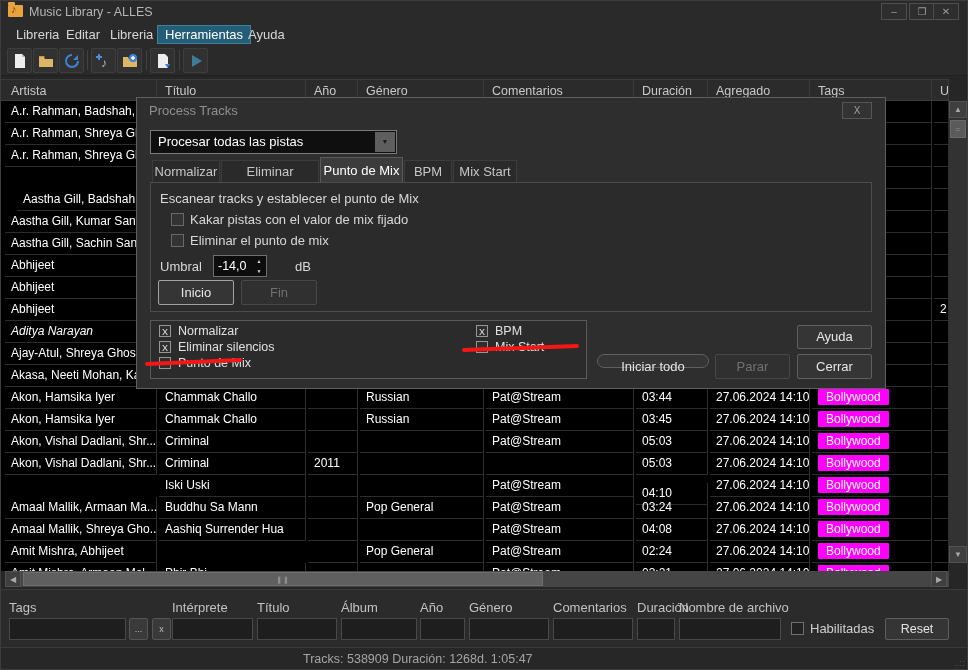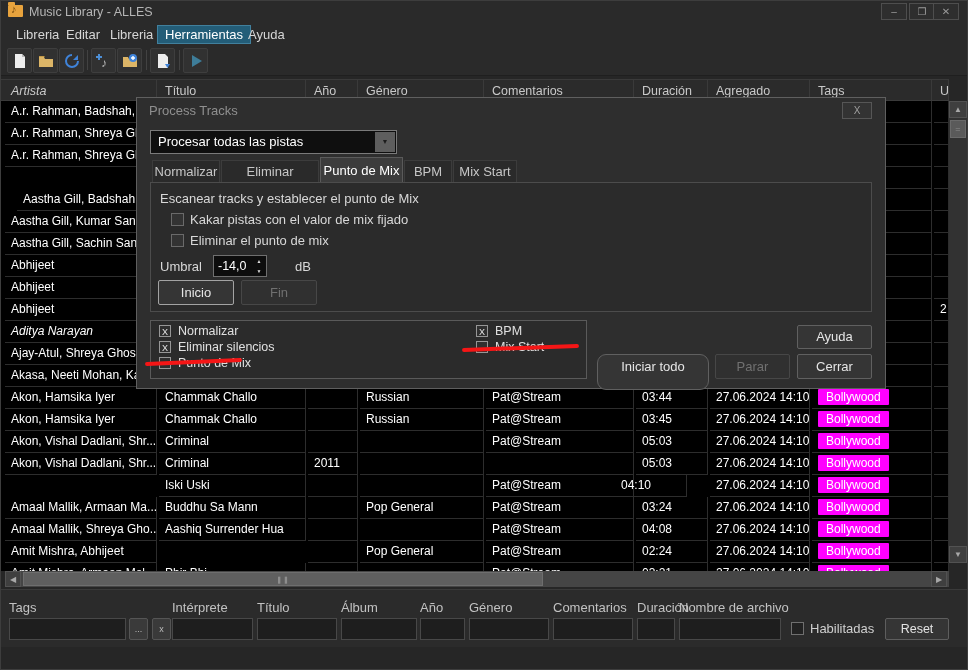--- a/index.html
+++ b/index.html
@@ -79,21 +79,21 @@
   .dlg-btn.default{border-color:#a3a3a3;}
   .dlg-btn.disabled{color:#707070;border-color:#474747;background:#303030;}
   #btn-inicio{left:7px;top:97px;width:76px;height:25px;line-height:23px;}
   #btn-fin{left:90px;top:97px;width:76px;height:25px;line-height:23px;}
   #proc-list{position:absolute;left:13px;top:222px;width:437px;height:59px;border:1px solid #5a5a5a;background:#2b2b2b;}
   .pl-item{position:absolute;height:16px;}
   .pl-cb{position:absolute;left:0;top:1px;width:12px;height:12px;border:1px solid #969696;background:#2f2f2f;color:#e8e8e8;font-size:9px;line-height:12px;text-align:center;}
   .pl-label{position:absolute;left:19px;top:0;font-size:12.5px;color:#e0e0e0;white-space:nowrap;}
   .strike{position:absolute;height:4px;background:#f51616;border-radius:2px;z-index:12;}
   #btn-ayuda{left:660px;top:227px;width:75px;height:24px;line-height:22px;}
-  #btn-iniciar-todo{left:460px;top:256px;width:112px;height:36px;line-height:23px;border-radius:9px;}
+  #btn-iniciar-todo{left:460px;top:256px;width:112px;height:14px;line-height:23px;border-radius:9px;}
   #btn-parar{left:578px;top:256px;width:75px;height:25px;line-height:23px;}
   #btn-cerrar{left:660px;top:256px;width:75px;height:25px;line-height:23px;}
 </style>
 </head>
 <body>
 
 <div id="app">
 
   <div id="titlebar">
     <div id="app-icon">
@@ -155,21 +155,21 @@
     </div>
     <div class="tsep" style="left:178px"></div>
     <div class="tbtn" style="left:182px">
       <svg width="16" height="16" viewBox="0 0 16 16">
           <path d="M4 2l10 6-10 6z" fill="#3e7d99"></path>
         </svg>
     </div>
   </div>
 
   <div id="table-header">
-      <div class="hcell" style="left: 4px; width: 152px; font-style: italic;">Artista</div>
+      <div class="hcell" style="left: 4px; width: 152px;">Artista</div>
       <div class="hcell" style="left: 158px; width: 147px;">Título</div>
       <div class="hcell" style="left: 307px; width: 50px;">Año</div>
       <div class="hcell" style="left: 359px; width: 124px;">Género</div>
       <div class="hcell" style="left: 485px; width: 148px;">Comentarios</div>
       <div class="hcell" style="left: 635px; width: 72px;">Duración</div>
       <div class="hcell" style="left: 709px; width: 100px;">Agregado</div>
       <div class="hcell" style="left: 811px; width: 120px;">Tags</div>
       <div class="hcell" style="left: 933px; width: 15px;">Ultim</div>
     </div>
   <div id="table-body">
@@ -357,21 +357,21 @@
         <div class="tcell" style="left: 635px; width: 72px;">05:03</div>
         <div class="tcell" style="left: 709px; width: 100px;">27.06.2024 14:10...</div>
         <div class="tcell" style="left: 811px; width: 120px;"><span class="tag-pill">Bollywood</span></div>
         <div class="tcell" style="left: 933px; width: 15px;"></div>
       </div>
       <div class="trow" style="top: 374px;">
         <div class="tcell" style="left: 158px; width: 147px;">Iski Uski</div>
         <div class="tcell" style="left: 307px; width: 50px;"></div>
         <div class="tcell" style="left: 359px; width: 124px;"></div>
         <div class="tcell" style="left: 485px; width: 148px;">Pat@Stream</div>
-        <div class="tcell" style="left: 614px; width: 72px;">04:10</div>
+        <div class="tcell" style="left: 635px; width: 72px; margin-top: 8px;">04:10</div>
         <div class="tcell" style="left: 709px; width: 100px;">27.06.2024 14:10...</div>
         <div class="tcell" style="left: 811px; width: 120px;"><span class="tag-pill">Bollywood</span></div>
         <div class="tcell" style="left: 933px; width: 15px;"></div>
       </div>
       <div class="trow" style="top: 396px;">
         <div class="tcell" style="left: 4px; width: 152px;">Amaal Mallik, Armaan Ma...</div>
         <div class="tcell" style="left: 158px; width: 147px;">Buddhu Sa Mann</div>
         <div class="tcell" style="left: 307px; width: 50px;"></div>
         <div class="tcell" style="left: 359px; width: 124px;">Pop General</div>
         <div class="tcell" style="left: 485px; width: 148px;">Pat@Stream</div>
@@ -445,20 +445,24 @@
       <span class="f-label" style="left: 552px;">Comentarios</span>
       <div class="f-input" style="left: 552px; width: 80px;"></div>
       <span class="f-label" style="left: 636px;">Duración</span>
       <div class="f-input" style="left: 636px; width: 38px;"></div>
       <span class="f-label" style="left: 678px;">Nombre de archivo</span>
       <div class="f-input" style="left: 678px; width: 102px;"></div>
       <div class="f-minibtn" style="left: 128px;">...</div>
       <div class="f-minibtn" style="left: 151px;">x</div>
     </div>
 
+  <div id="statusbar">
+    <span id="status-text">Tracks: 538909 Duración: 1268d. 1:05:47</span>
+    <span id="resize-grip">.::</span>
+  </div>
 
   <div id="dialog">
     <span id="dlg-title">Process Tracks</span>
     <div id="dlg-close">X</div>
 
     <div id="dlg-combo">
       <span class="val">Procesar todas las pistas</span>
       <div class="arrow">▼</div>
     </div>
 

